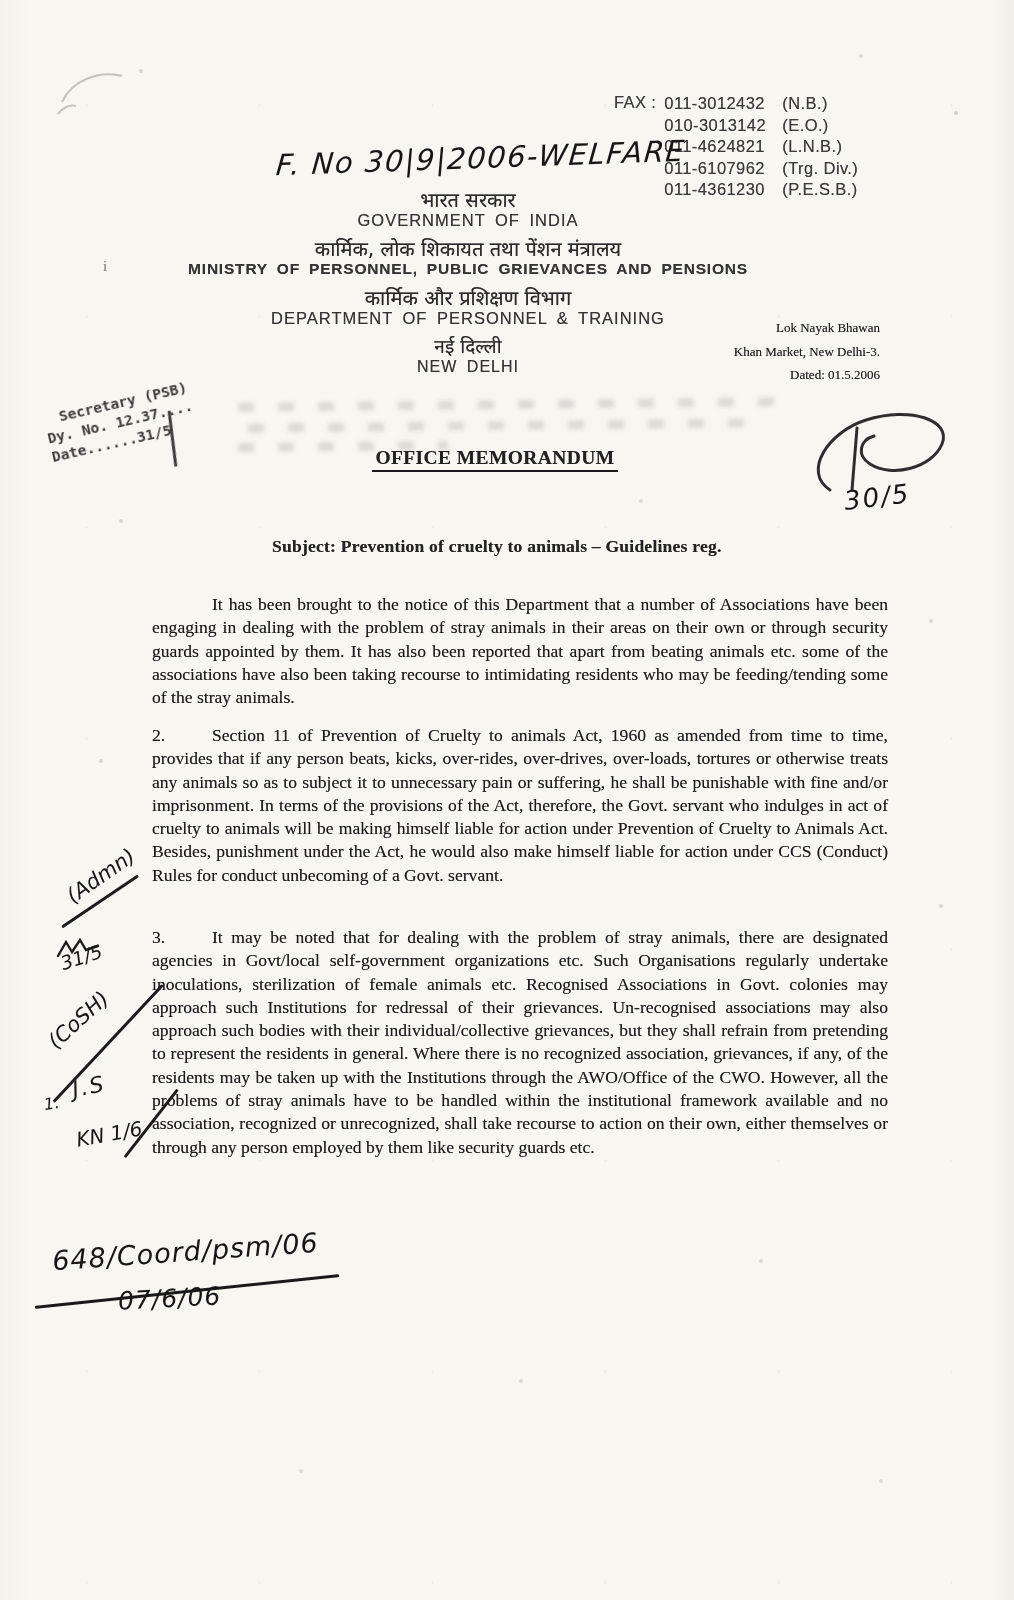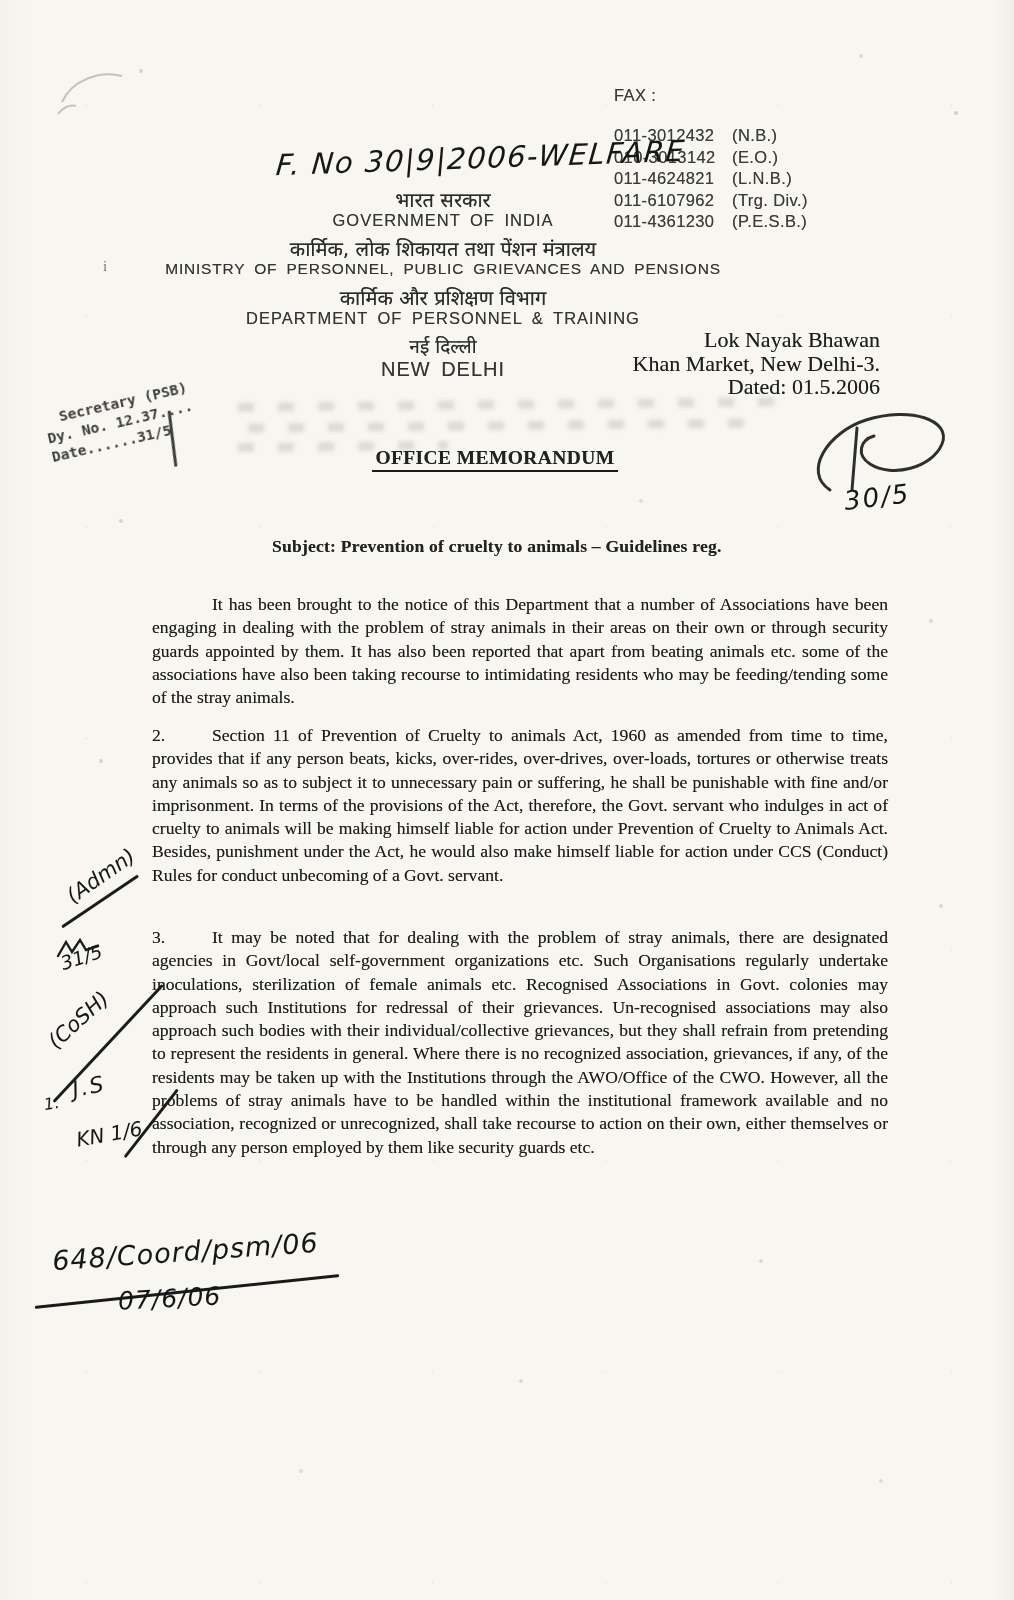--- a/index.html
+++ b/index.html
@@ -18,40 +18,40 @@
     font-family:"Liberation Serif", serif;
   }
   .sans  { font-family:"Liberation Sans", sans-serif; }
   .serif { font-family:"Liberation Serif", serif; }
   .hindi { font-family:"DejaVu Sans", sans-serif; }
   .mono  { font-family:"DejaVu Sans Mono", monospace; }
   .hand  { font-family:"DejaVu Sans", sans-serif; font-style:italic; color:#161616; }
   .printed { text-shadow:0 0 0.5px rgba(40,40,40,0.55); }
 
   
-  .fax { position:absolute; left:614px; top:86px; display:flex; gap:20px;
-         font-size:16.5px; letter-spacing:.4px; color:#3a3a3a;flex-direction:column; }
+  .fax { position:absolute; left:614px; top:93px; display:flex; gap:8px;
+         font-size:16.5px; letter-spacing:.4px; color:#3a3a3a; }
   .fax-line { line-height:21.5px; white-space:nowrap; }
   .fax-num { display:inline-block; width:118px; }
 
   
   .file-no { position:absolute; left:276px; top:141px; font-size:29px;
              letter-spacing:1.5px; transform:rotate(-2deg) skewX(-7deg);
              white-space:nowrap; }
 
   
-  .letterhead { position:absolute; left:103px; top:186px; width:680px; text-align:center; }
+  .letterhead { position:absolute; left:128px; top:186px; width:680px; text-align:center; }
   .lh-line { white-space:nowrap; }
   .lh-hi  { font-size:20px; height:25px; color:#2a2a2a; }
   .lh-en  { font-size:16.5px; height:24px; letter-spacing:1px; word-spacing:4px; color:#343434; }
-  .lh-en-sm { font-size:15.5px; height:24px; letter-spacing:.8px; word-spacing:4px; color:#343434; }
+  .lh-en-sm { font-size:15.5px; height:24px; letter-spacing:.8px; word-spacing:4px; color:#343434;font-weight:bold; }
 
   
-  .addr { position:absolute; right:134px; top:328px; text-align:right;
-          font-size:22px; line-height:23.5px; color:#1d1d1d; }
+  .addr { position:absolute; right:134px; top:316px; text-align:right;
+          font-size:13px; line-height:23.5px; color:#1d1d1d; }
 
   
   .stamp { position:absolute; left:46px; top:394px; transform:rotate(-13deg);
            font-size:14.5px; font-weight:bold; line-height:19px; color:#3c3c3c;
            filter:blur(.3px); white-space:nowrap; }
   .stamp .s1 { padding-left:16px; }
   .stamp-slash { position:absolute; left:120px; top:28px; width:2.5px; height:56px;
                  background:#3c3c3c; transform:rotate(6deg); }
 
   
@@ -129,21 +129,21 @@
   <div class="file-no hand">F. No 30|9|2006-WELFARE</div>
 
   <div class="letterhead">
     <div class="lh-line lh-hi hindi printed">भारत सरकार</div>
     <div class="lh-line lh-en sans printed">GOVERNMENT OF INDIA</div>
     <div class="lh-line lh-hi hindi printed">कार्मिक, लोक शिकायत तथा पेंशन मंत्रालय</div>
     <div class="lh-line lh-en-sm sans printed">MINISTRY OF PERSONNEL, PUBLIC GRIEVANCES AND PENSIONS</div>
     <div class="lh-line lh-hi hindi printed">कार्मिक और प्रशिक्षण विभाग</div>
     <div class="lh-line lh-en sans printed">DEPARTMENT OF PERSONNEL &amp; TRAINING</div>
     <div class="lh-line lh-hi hindi printed" style="font-size:19px">नई दिल्ली</div>
-    <div class="lh-line lh-en sans printed" style="font-size:20px">NEW DELHI</div>
+    <div class="lh-line lh-en sans printed" style="font-size:16px">NEW DELHI</div>
   </div>
 
   <div class="addr printed">
     <div>Lok Nayak Bhawan</div>
     <div>Khan Market, New Delhi-3.</div>
     <div>Dated: 01.5.2006</div>
   </div>
 
   <div class="stamp mono">
     <div class="s1">Secretary (PSB)</div>

